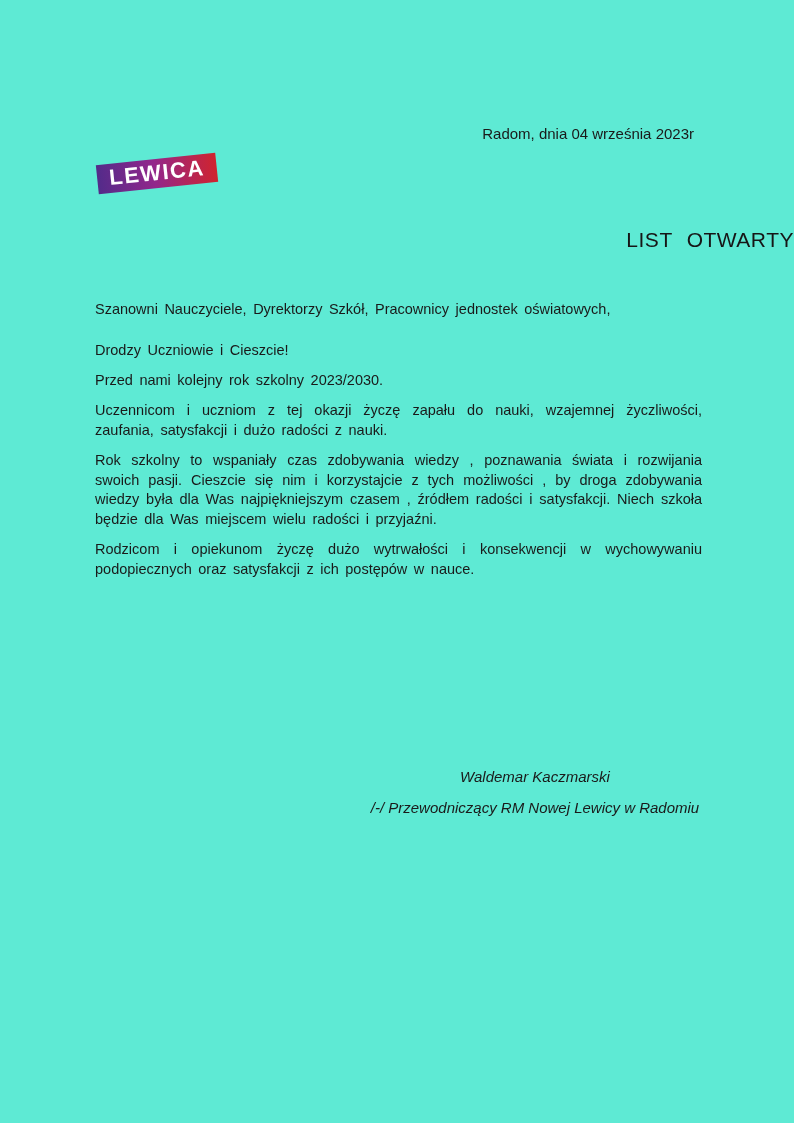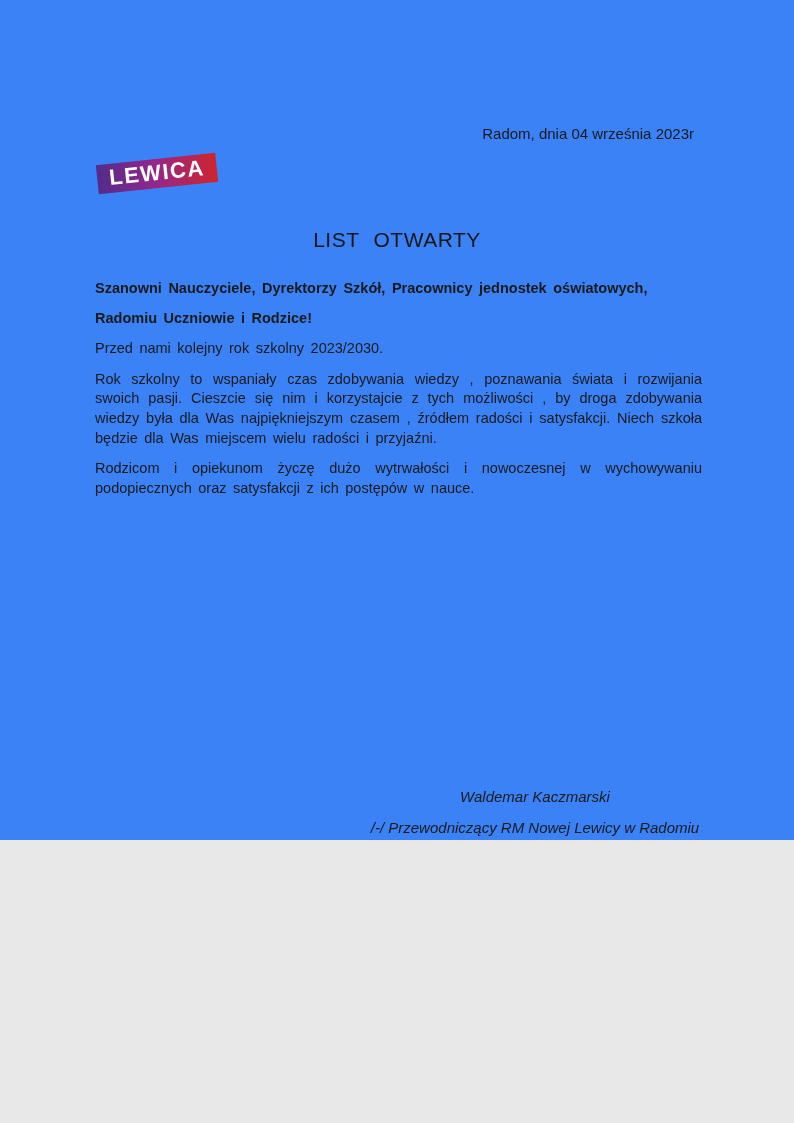--- a/index.html
+++ b/index.html
@@ -3,23 +3,23 @@
 <meta charset="utf-8">
 <style>
   html, body {
     margin: 0;
     padding: 0;
     background: #e8e8e8;
   }
   .page {
     position: relative;
     width: 794px;
-    height: 840px;
+    height: 1123px;
     margin: 0 auto;
-    background: #3b82f6;
+    background: #5eead4;
     font-family: "Liberation Sans", sans-serif;
     color: #1a1a1a;
     overflow: hidden;
   }
   .date-line {
     position: absolute;
     top: 125px;
     right: 100px;
     font-size: 15px;
     white-space: nowrap;
@@ -44,47 +44,48 @@
     font-size: 22px;
     letter-spacing: 1.5px;
     line-height: 1;
     padding-bottom: 1px;
   }
   .letter-title {
     position: absolute;
     top: 228px;
     left: 0;
     width: 100%;
-    text-align: center;
+    text-align: right;
     font-size: 21px;
     font-weight: normal;
     letter-spacing: 0.5px;
     word-spacing: 8px;
     color: #161616;
   }
   .content {
     position: absolute;
     left: 95px;
     top: 279px;
     width: 607px;
     font-size: 14.5px;
     line-height: 19.7px;
     text-align: justify;
     word-spacing: 2.5px;
   }
   .content p {
     margin: 0 0 10.5px 0;
   }
   .content p.bold {
-    font-weight: bold;
+    font-weight: normal;
+    margin-top: 21px;
   }
   .signature {
     position: absolute;
     left: 370px;
-    top: 787px;
+    top: 767px;
     width: 330px;
     text-align: center;
     font-style: italic;
     font-size: 15px;
     line-height: 19.7px;
   }
   .signature .sig-name {
     margin: 0 0 11px 0;
   }
   .signature .sig-role {
@@ -100,24 +101,25 @@
   <div class="date-line">Radom, dnia 04 września 2023r</div>
 
   <div class="logo" style="background: linear-gradient(90deg, rgb(83, 43, 138) 0%, rgb(147, 39, 139) 48%, rgb(208, 36, 46) 100%);">
     <span class="logo-text" style="color: rgb(255, 255, 255);">LEWICA</span>
   </div>
 
   <div class="letter-title">LIST OTWARTY</div>
 
   <div class="content">
     <p class="bold">Szanowni Nauczyciele, Dyrektorzy Szkół, Pracownicy jednostek oświatowych,</p>
-    <p class="bold">Radomiu Uczniowie i Rodzice!</p>
+    <p class="bold">Drodzy Uczniowie i Cieszcie!</p>
     <p>Przed nami kolejny rok szkolny 2023/2030.</p>
+    <p>Uczennicom i uczniom z tej okazji życzę zapału do nauki, wzajemnej życzliwości, zaufania, satysfakcji i dużo radości z nauki.</p>
     <p>Rok szkolny to wspaniały czas zdobywania wiedzy , poznawania świata i rozwijania swoich pasji. Cieszcie się nim i korzystajcie z tych możliwości , by droga zdobywania wiedzy była dla Was najpiękniejszym czasem , źródłem radości i satysfakcji. Niech szkoła będzie dla Was miejscem wielu radości i przyjaźni.</p>
-    <p>Rodzicom i opiekunom życzę dużo wytrwałości i nowoczesnej w wychowywaniu podopiecznych oraz satysfakcji z ich postępów w nauce.</p>
+    <p>Rodzicom i opiekunom życzę dużo wytrwałości i konsekwencji w wychowywaniu podopiecznych oraz satysfakcji z ich postępów w nauce.</p>
   </div>
 
   <div class="signature">
     <p class="sig-name">Waldemar Kaczmarski</p>
     <p class="sig-role">/-/ Przewodniczący RM Nowej Lewicy  w Radomiu</p>
   </div>
 
 </div>
 
 </body></html>

